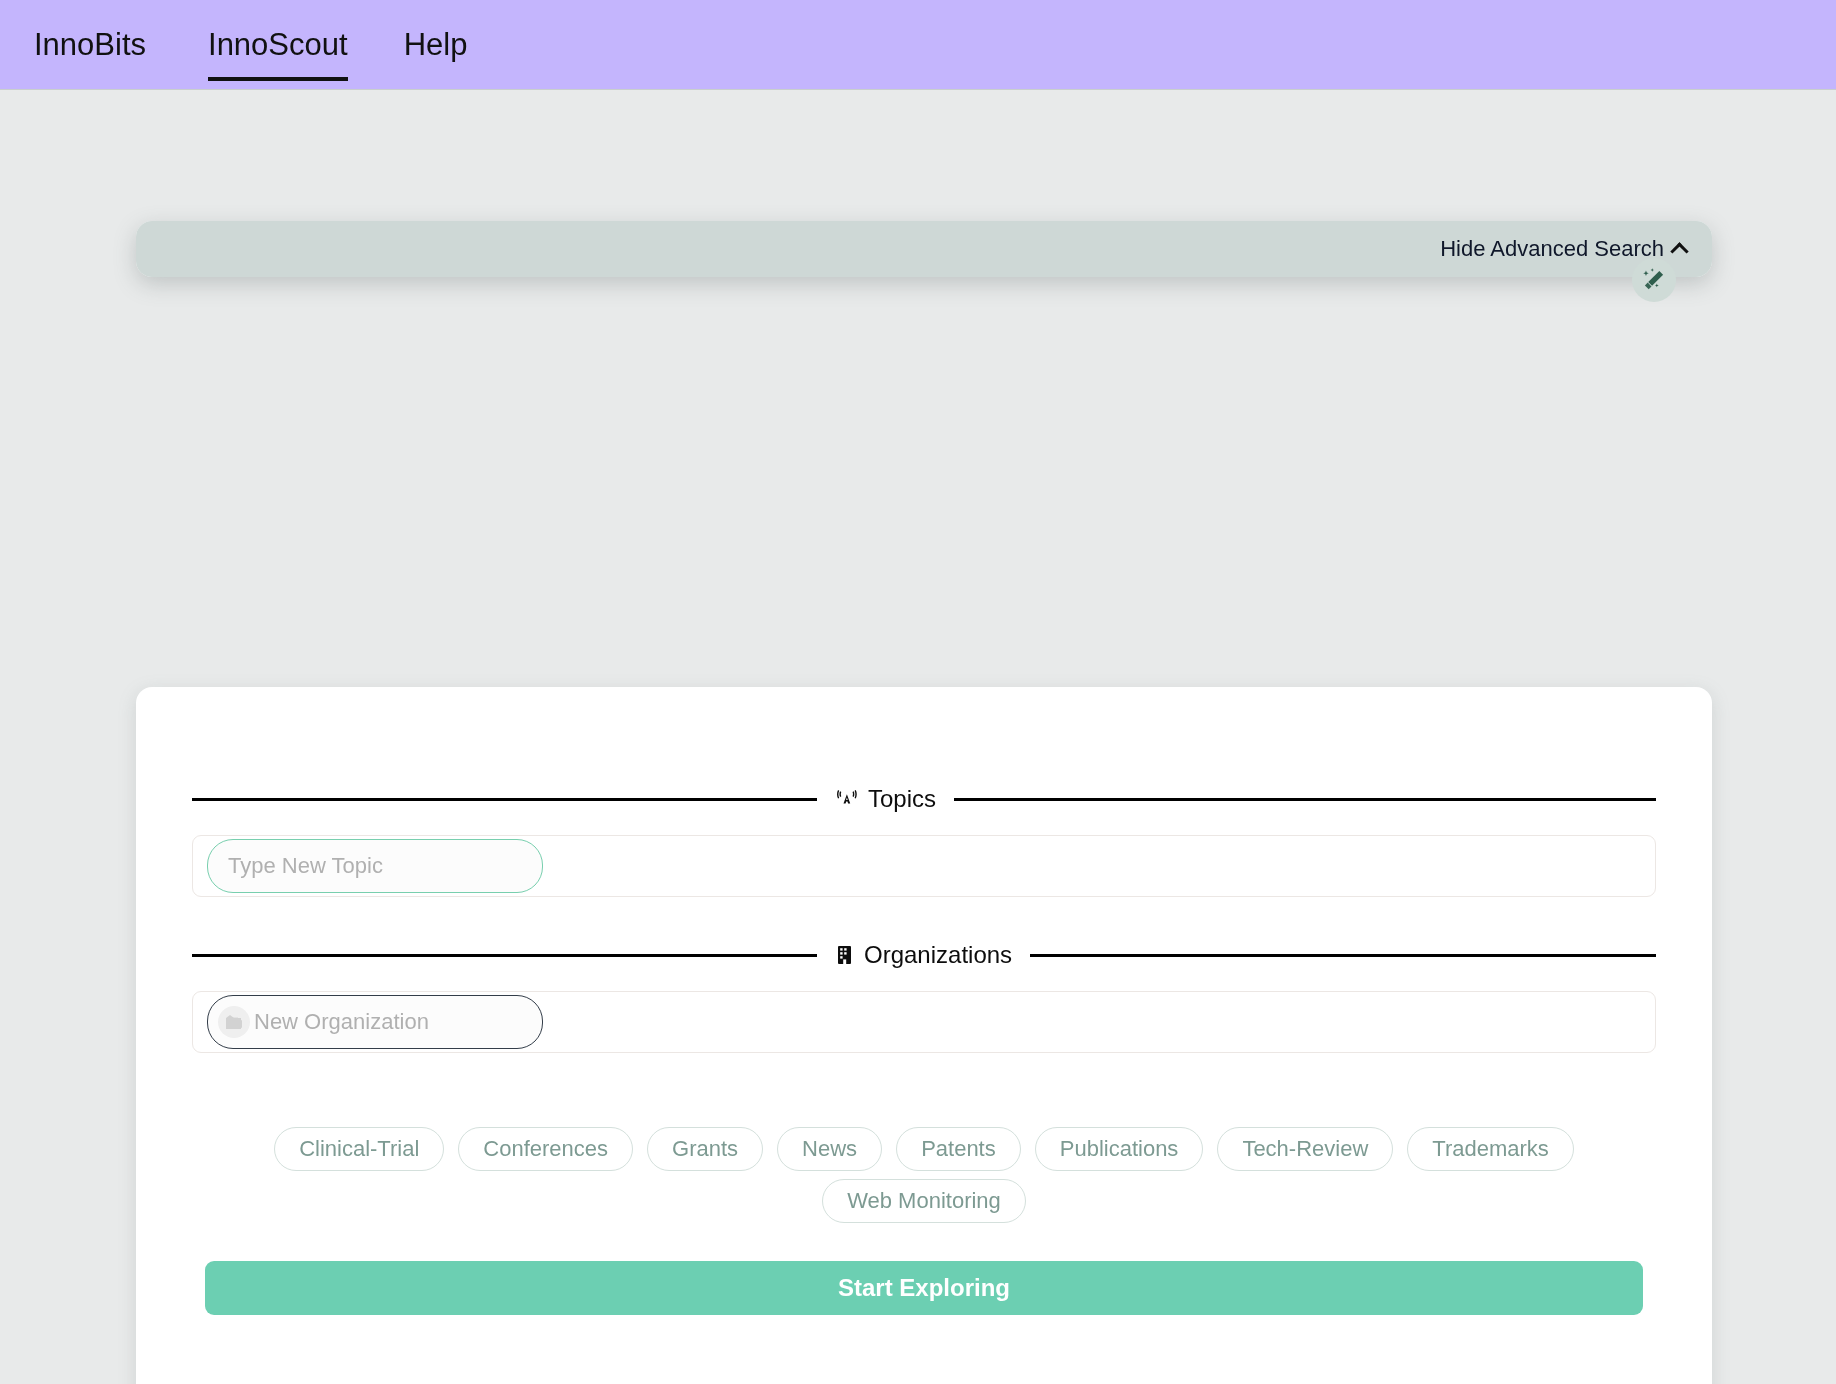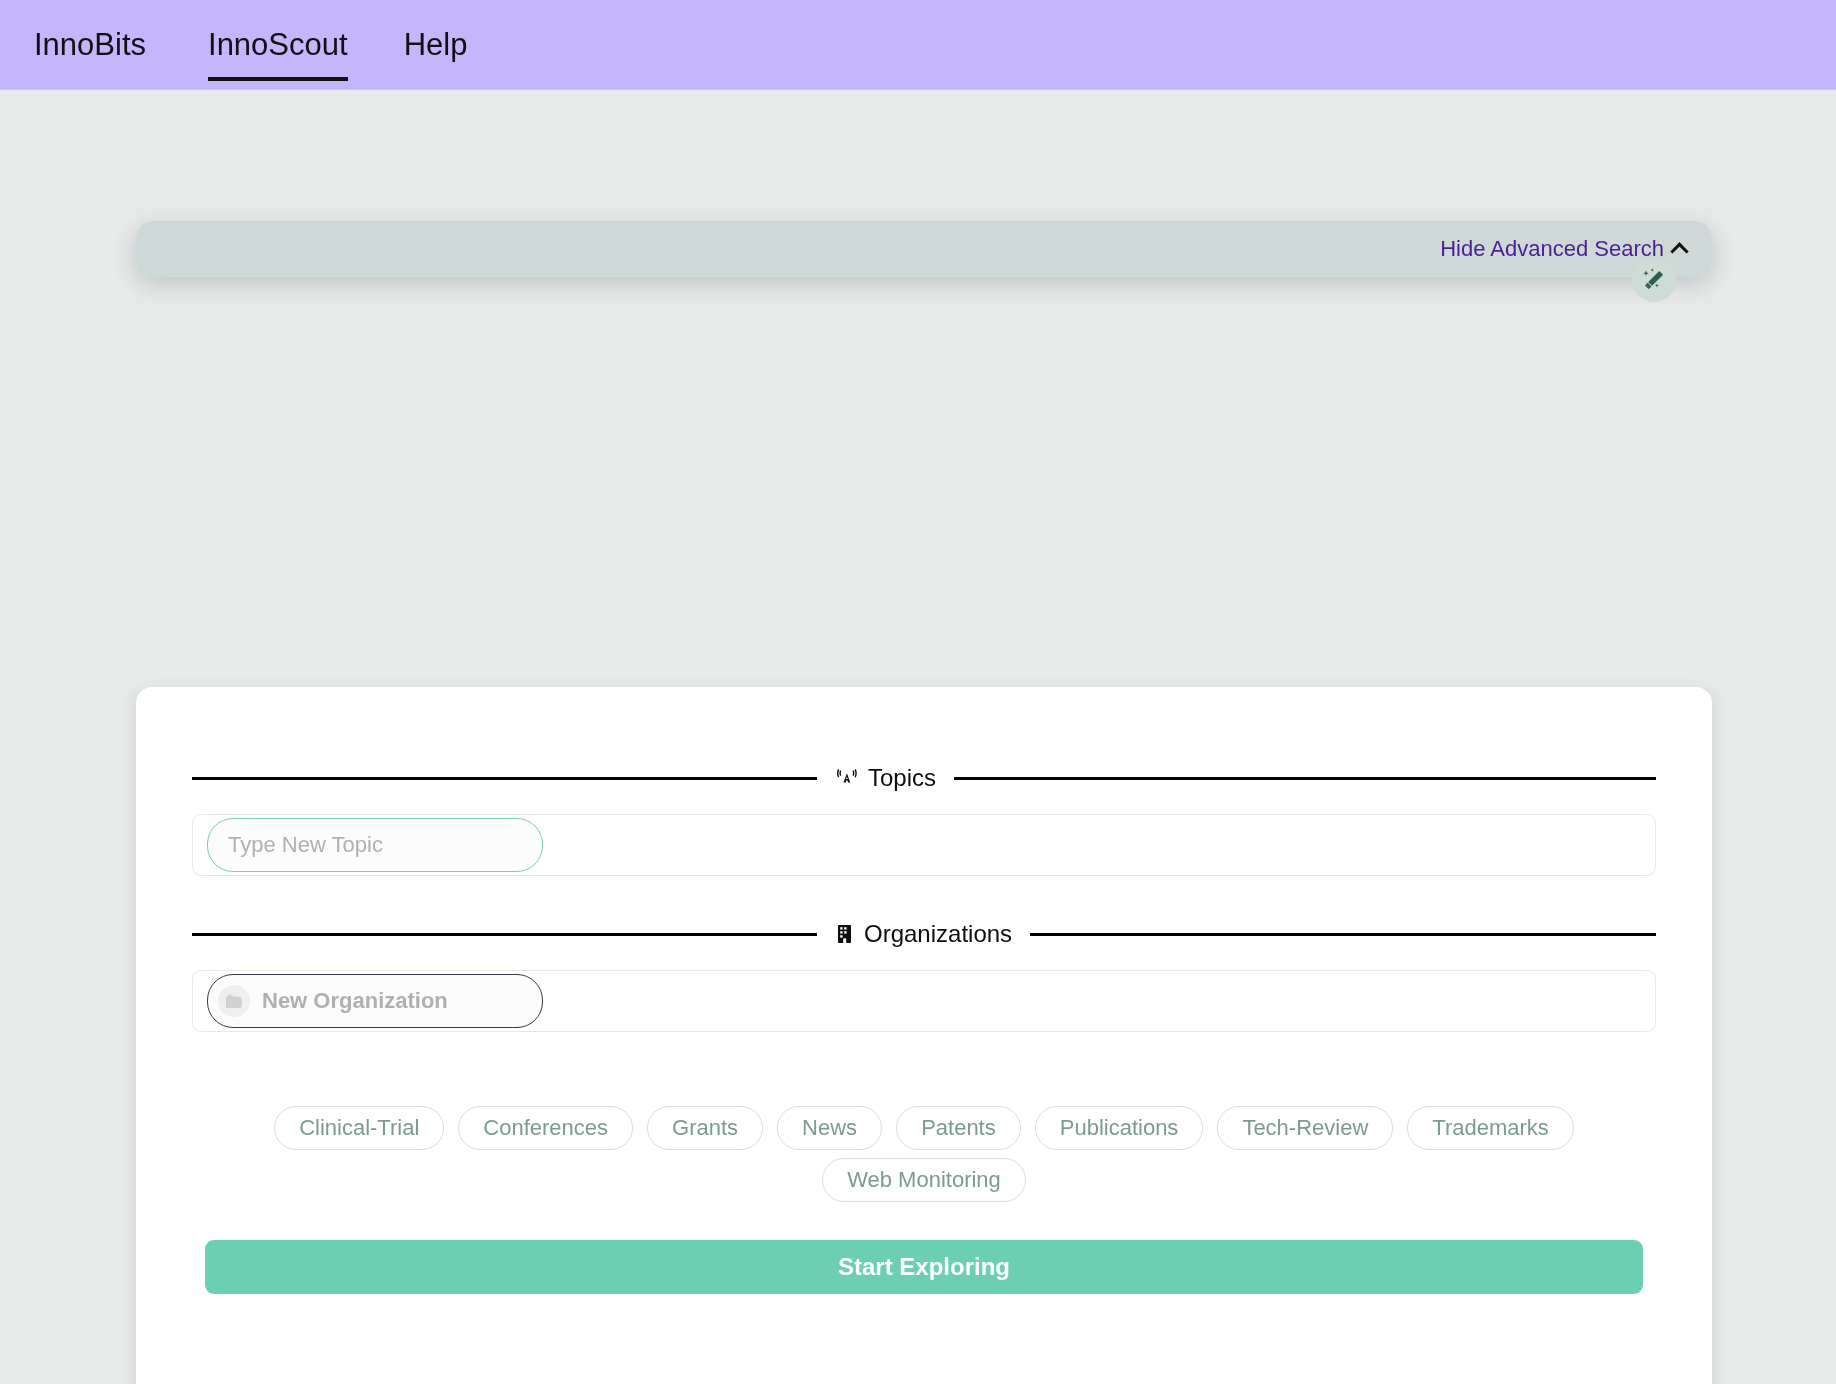--- a/index.html
+++ b/index.html
@@ -104,21 +104,21 @@
     background: #ced8d6;
     height: 56px;
     display: flex;
     align-items: center;
     justify-content: flex-end;
     padding-right: 26px;
     cursor: pointer;
   }
   .ai-card-footer .lbl {
     font-size: 22px;
-    color: #4c1d95;
+    color: #0f172a;
     display: flex; align-items: center; gap: 9px;
   }
   .chev-up {
     display: inline-block;
     width: 13px; height: 13px;
     border-left: 3px solid #111;
     border-top: 3px solid #111;
     transform: rotate(45deg);
     margin-top: 5px;
   }
@@ -173,21 +173,21 @@
     border-radius: 26px;
     background: #fcfcfc;
     display: flex;
     align-items: center;
     padding: 0 20px;
     font-size: 22px;
     color: #b0b0b0;
     cursor: text;
   }
   .pill-input.topic { border: 1.5px solid #78cfae; }
-  .pill-input.org  { border: 1.5px solid #333d49; padding-left: 10px; gap: 12px; font-weight: bold; }
+  .pill-input.org  { border: 1.5px solid #333d49; padding-left: 10px; gap: 4px; }
   .org-avatar {
     width: 32px; height: 32px;
     border-radius: 50%;
     background: #efefef;
     display: flex; align-items: center; justify-content: center;
     flex: none;
   }
 
   .chips {
     margin-top: 30px;
@@ -221,21 +221,21 @@
     background: #6ccfb2;
     border: none;
     border-radius: 9px;
     color: #fff;
     font-size: 24px;
     font-weight: bold;
     cursor: pointer;
     font-family: "Liberation Sans", sans-serif;
   }
 
-  .sp-topics { padding-top: 77px; }
+  .sp-topics { padding-top: 98px; }
   .sp-orgs   { padding-top: 44px; }
   .sp-filters{ padding-top: 44px; }
 </style>
 </head>
 <body>
 
 <div class="topnav">
   <div class="nav-item">
     <span>InnoBits</span>
   </div>

